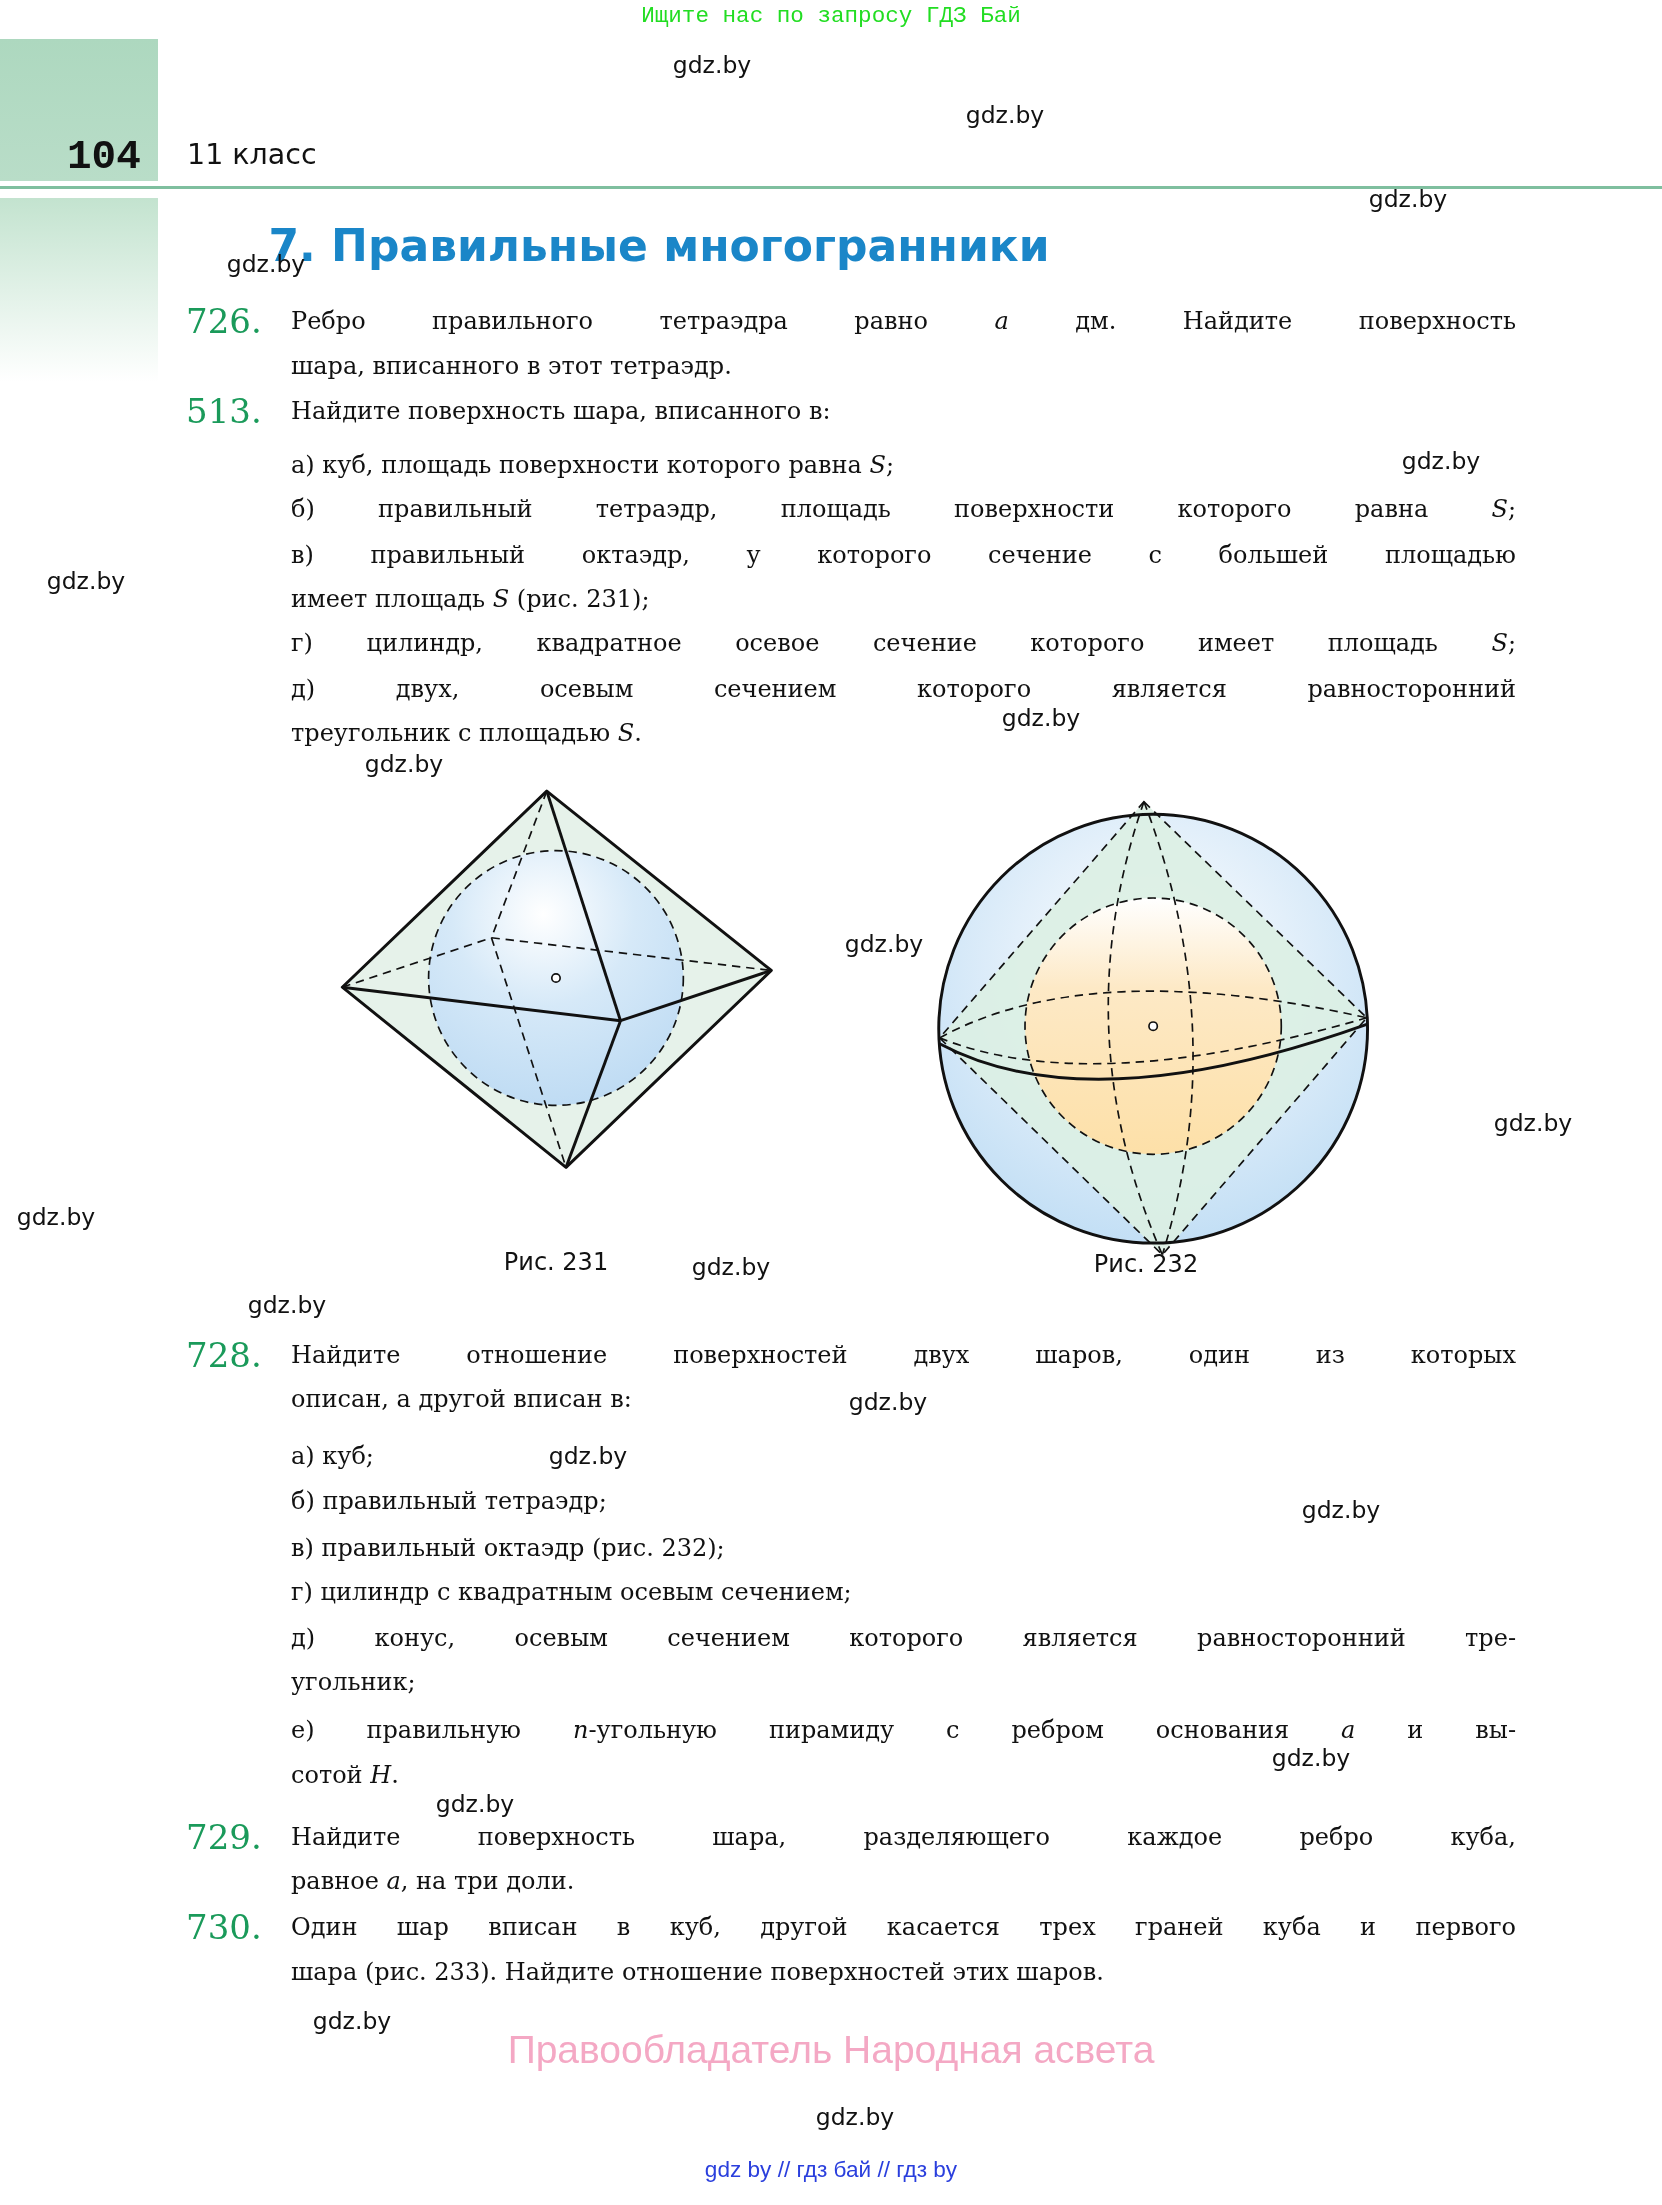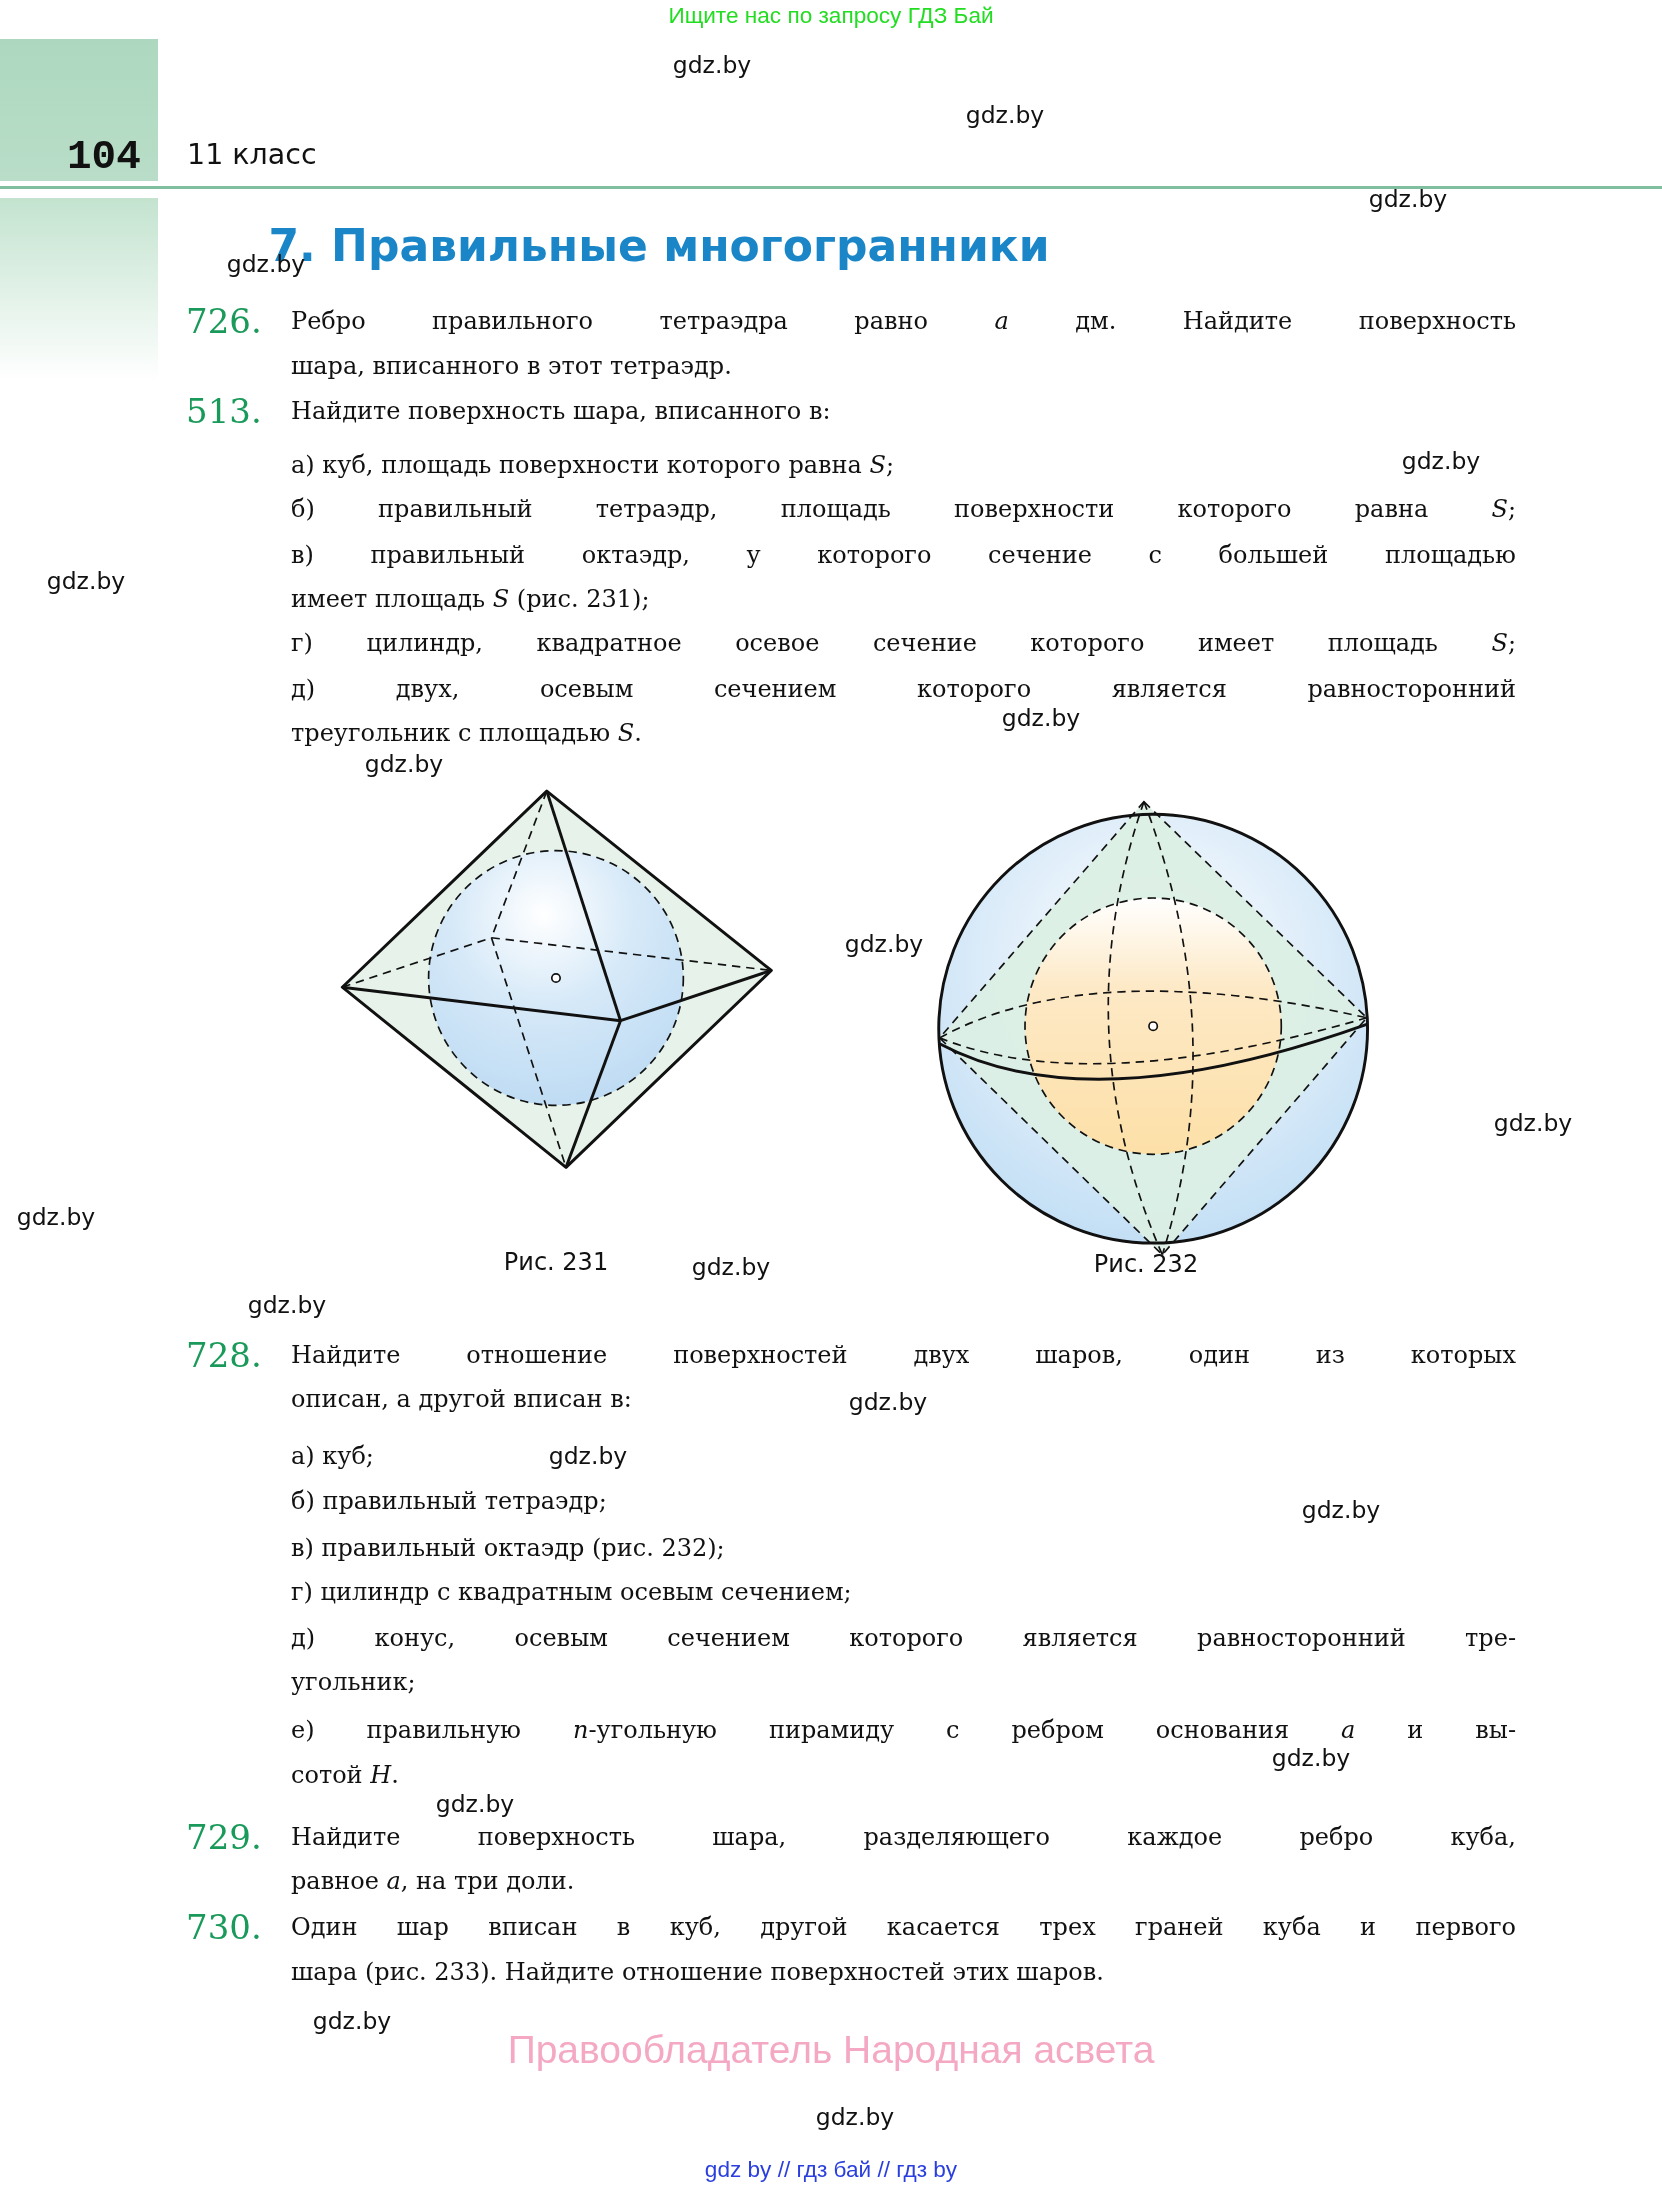--- a/index.html
+++ b/index.html
@@ -1,20 +1,20 @@
 <!DOCTYPE html>
 <html style="font-size:13.4px"><head>
 <meta charset="utf-8">
 <style>
   html, body { margin:0; padding:0; }
   body { width:1662px; height:2205px; position:relative; background:#ffffff; overflow:hidden;
          font-family:"DejaVu Serif", "Liberation Serif", serif; color:#111; }
   .abs { position:absolute; }
   .banner { left:0; width:1662px; top:3.4px; text-align:center; color:#22dd22;
-            font-family:Liberation Sans, sans-serif; font-size:22.6px; }
+            font-family:Liberation Mono, monospace; font-size:22.6px; }
   .hdr-block { left:0; top:39px; width:158px; height:142px;
                background:linear-gradient(#add8bf,#b9ddc8); }
   .page-num { left:67px; top:134px; font-family:Liberation Mono, monospace; font-weight:bold; font-size:41px; color:#111; }
   .class-label { left:187px; top:138px; font-family:"DejaVu Sans", sans-serif; font-size:28.5px; color:#111; }
   .rule { left:0; top:186px; width:1662px; height:2.5px; background:#7fbf9f; }
   .side-grad { left:0; top:198px; width:158px; height:184px;
                background:linear-gradient(#c3e3cf, #ffffff); }
   .title { left:0; width:1318px; top:220px; text-align:center; color:#1a86c8;
            font-family:"DejaVu Sans", sans-serif; font-weight:bold; font-size:44px; }
   .wm { font-family:"DejaVu Sans", sans-serif; font-size:23.5px; color:#111; transform:translate(-50%,-50%); white-space:nowrap; }

